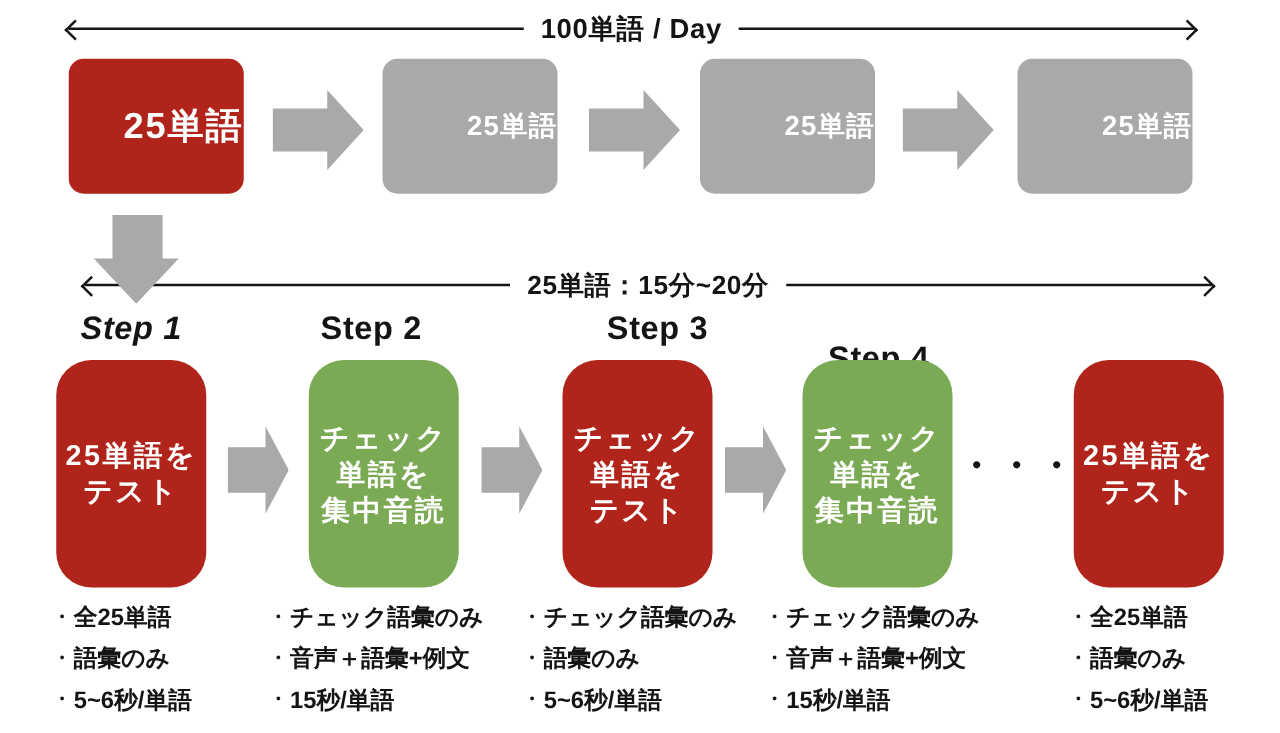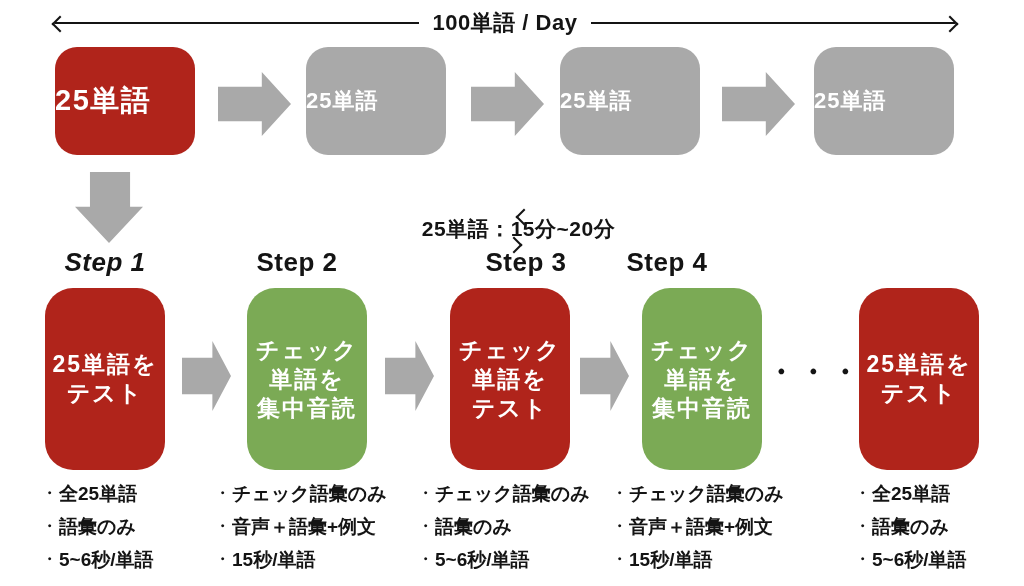--- a/index.html
+++ b/index.html
@@ -16,22 +16,22 @@
     border-left:2.5px solid var(--c-line,#141414); border-bottom:2.5px solid var(--c-line,#141414);
     transform:rotate(45deg);
   }
   .hline.r::after {
     content:""; position:absolute; right:-1px; top:-4px; width:10px; height:10px;
     border-right:2.5px solid var(--c-line,#141414); border-top:2.5px solid var(--c-line,#141414);
     transform:rotate(45deg);
   }
 
   
-  .tbox { position:absolute; top:47px; width:140px; height:108px; border-radius:22px;
-          display:flex; align-items:center; justify-content:flex-start;
+  .tbox { position:absolute; top:47px; width:140px; height:108px; border-radius:12px;
+          display:flex; align-items:center; justify-content:flex-end;
           color:#fff; font-size:22px; letter-spacing:1px; white-space:nowrap; }
   .tbox.first { font-size:29px; letter-spacing:1.5px; }
 
   .sbox { position:absolute; top:288px; width:120px; height:182px; border-radius:28px;
           display:flex; flex-direction:column; align-items:center; justify-content:center;
           color:#fff; font-size:23px; line-height:29px; letter-spacing:2px; text-align:center; white-space:nowrap; }
 
   [data-color="red"]   { background:var(--c-red,#b0241b); }
   [data-color="green"] { background:var(--c-green,#7baa55); }
   [data-color="gray"]  { background:var(--c-gray,#a9a9a9); }
@@ -76,32 +76,32 @@
   </div>
   <div class="barrow" style="left:471px;"></div>
   <div class="tbox" style="left:560px;" data-color="gray">
     <span>25単語</span>
   </div>
   <div class="barrow" style="left:722px;"></div>
   <div class="tbox" style="left:814px;" data-color="gray">
     <span>25単語</span>
   </div>
 
-  <div class="harrow" style="left:68px; top:215px; width:901px;flex-direction:column;">
+  <div class="harrow" style="left:68px; top:215px; width:901px;">
     <span class="hline l"></span>
     <span class="hlabel" style="font-size:21px;">25単語：15分~20分</span>
     <span class="hline r"></span>
   </div>
 
   <div class="darrow"></div>
 
   <div class="step-title" style="left:30px;font-style:italic;">Step 1</div>
   <div class="step-title" style="left:222px;">Step 2</div>
   <div class="step-title" style="left:451px;">Step 3</div>
-  <div class="step-title" style="left:592px;">Step 4</div>
+  <div class="step-title" style="left:628px;margin-top:24px;">Step 4</div>
 
   <div class="sbox" style="left:45px;" data-color="red">
     <div>25単語を</div>
     <div>テスト</div>
   </div>
   <div class="sarrow" style="left:182px;"></div>
 
   <div class="sbox" style="left:247px;" data-color="green">
     <div>チェック</div>
     <div>単語を</div>

